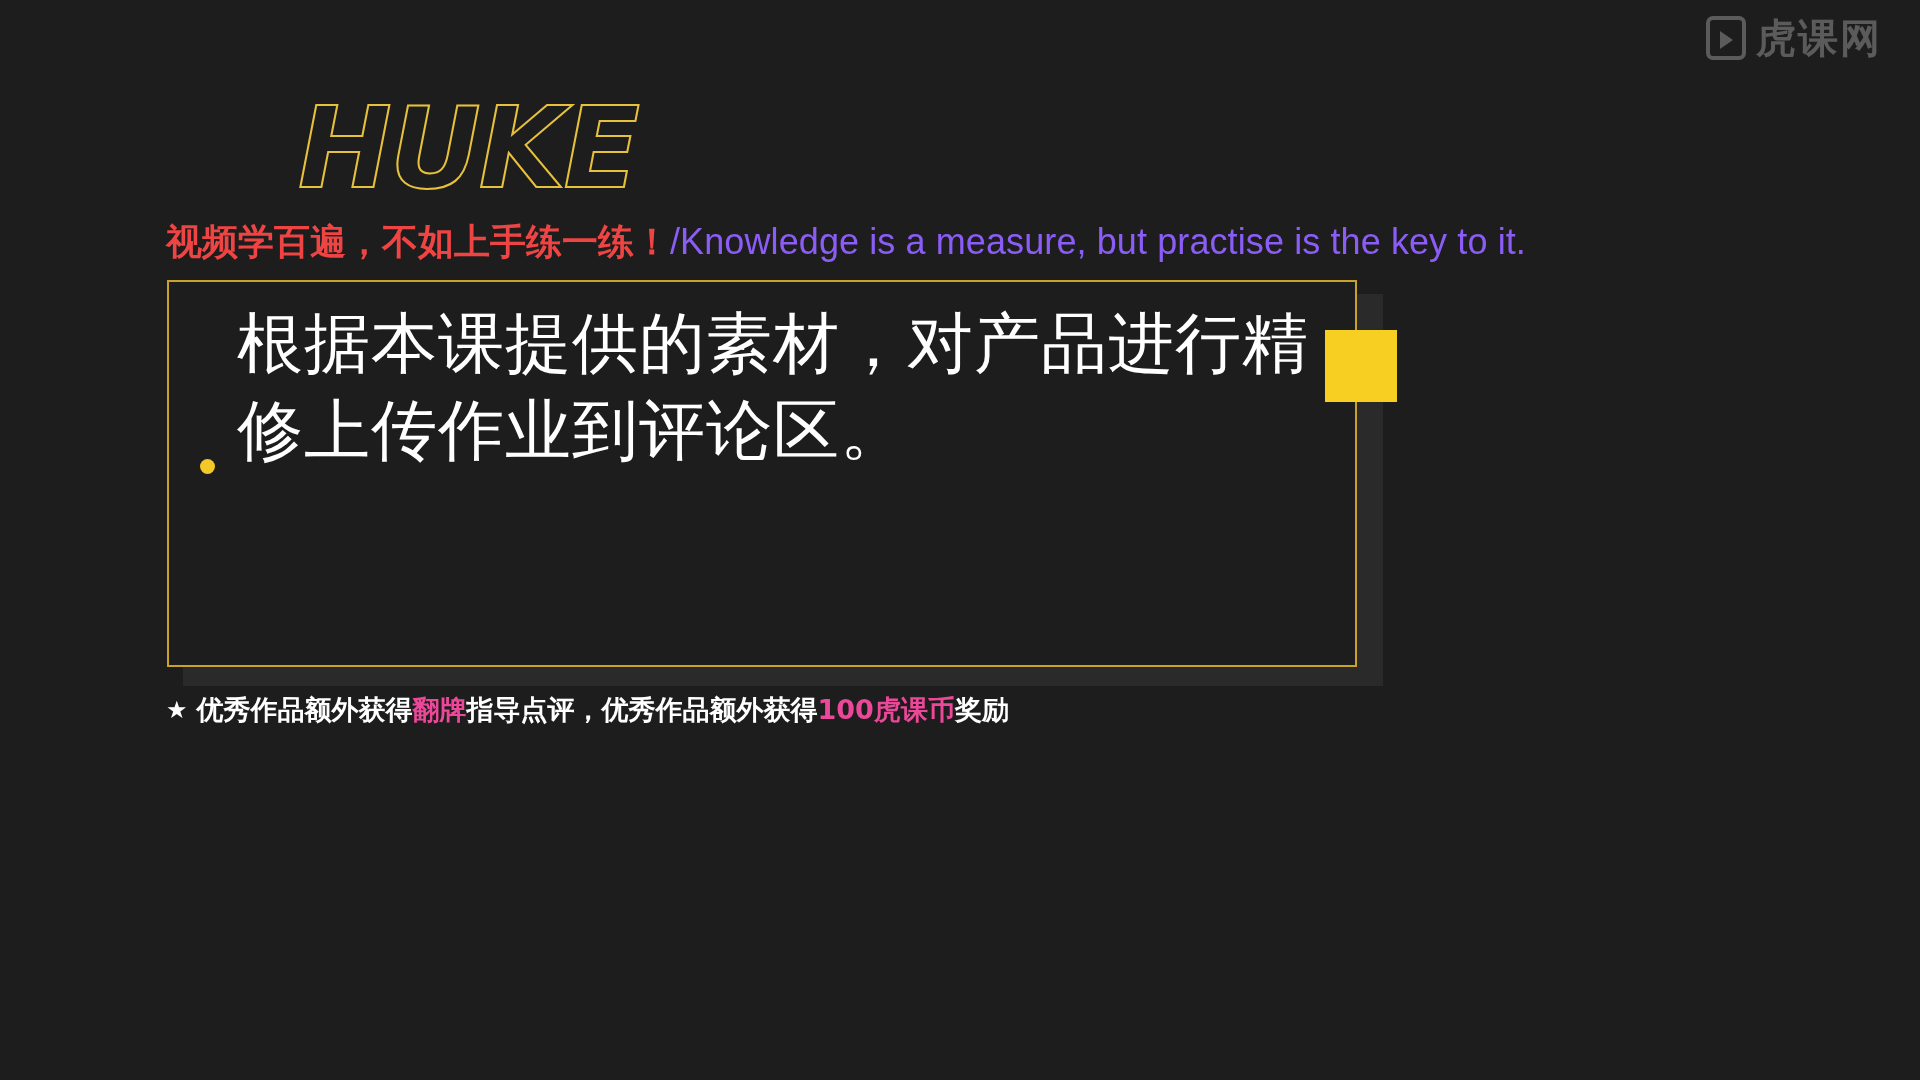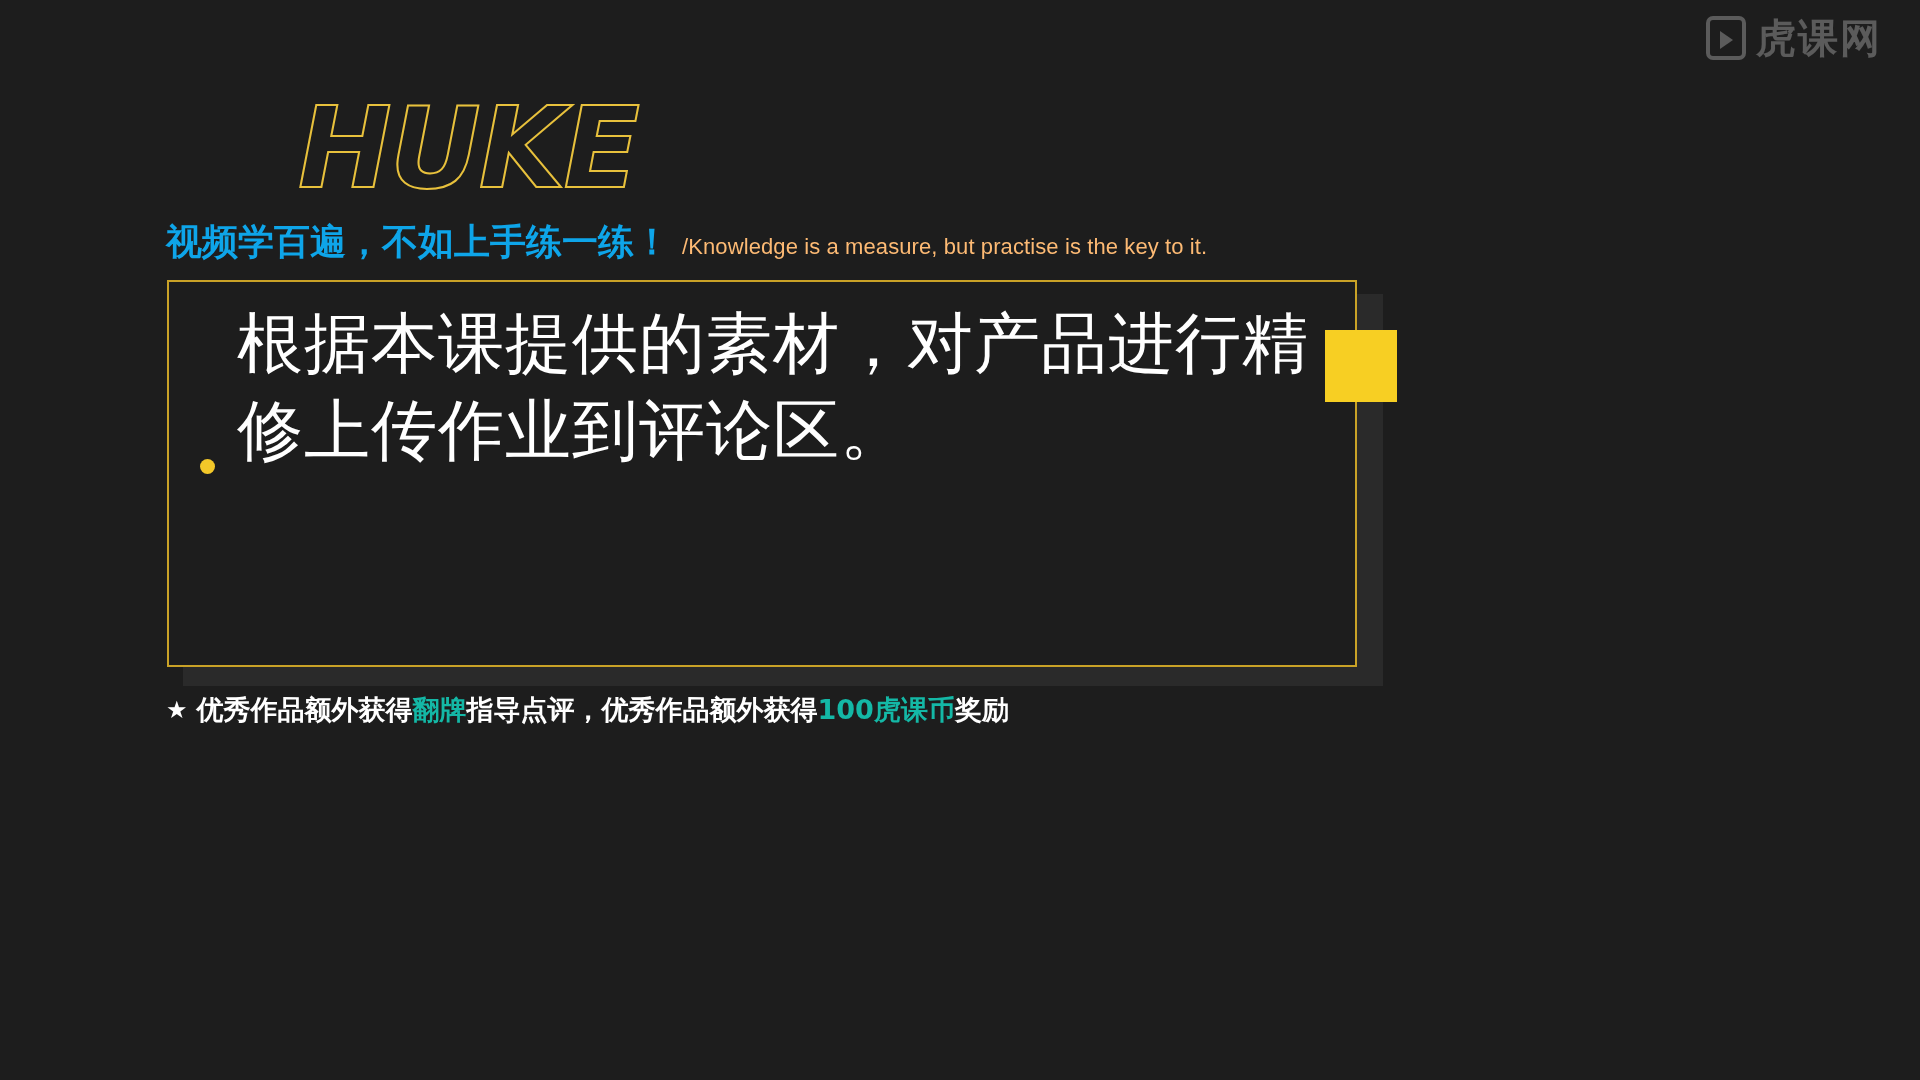--- a/index.html
+++ b/index.html
@@ -73,31 +73,31 @@
 
   
   .sub-row {
     position:absolute;
     left:166px; top:218px;
     display:flex;
     align-items:baseline;
     white-space:nowrap;
   }
   .sub-cn {
-    color:#0ea5e9;
+    color:#ef4444;
     font-size:36px;
     font-weight:800;
     letter-spacing:0px;
     font-family:"DejaVu Sans","Liberation Sans",sans-serif;
   }
   .sub-en {
-    color:#fdba74;
-    font-size:22px;
+    color:#8b5cf6;
+    font-size:36px;
     font-weight:400;
-    margin-left:12px;
+    margin-left:0;
     letter-spacing:.1px;
     font-family:"Liberation Sans",sans-serif;
   }
 
   
   .box-shadow-layer {
     position:absolute;
     left:183px; top:294px;
     width:1200px; height:392px;
     background:#2a2a2a;
@@ -151,21 +151,21 @@
     color:#ffffff;
     font-size:27px;
     font-weight:700;
     font-family:"DejaVu Sans","Liberation Sans",sans-serif;
   }
   .footnote .star {
     color:#ffffff;
     font-size:24px;
     margin-right:9px;
   }
-  .hl { color:#14b8a6; }
+  .hl { color:#ec4899; }
 </style>
 </head>
 <body>
 
 <div class="logo">
   <span class="logo-mark"></span>
   <span class="logo-text">虎课网</span>
 </div>
 
 <div class="title-wrap">

